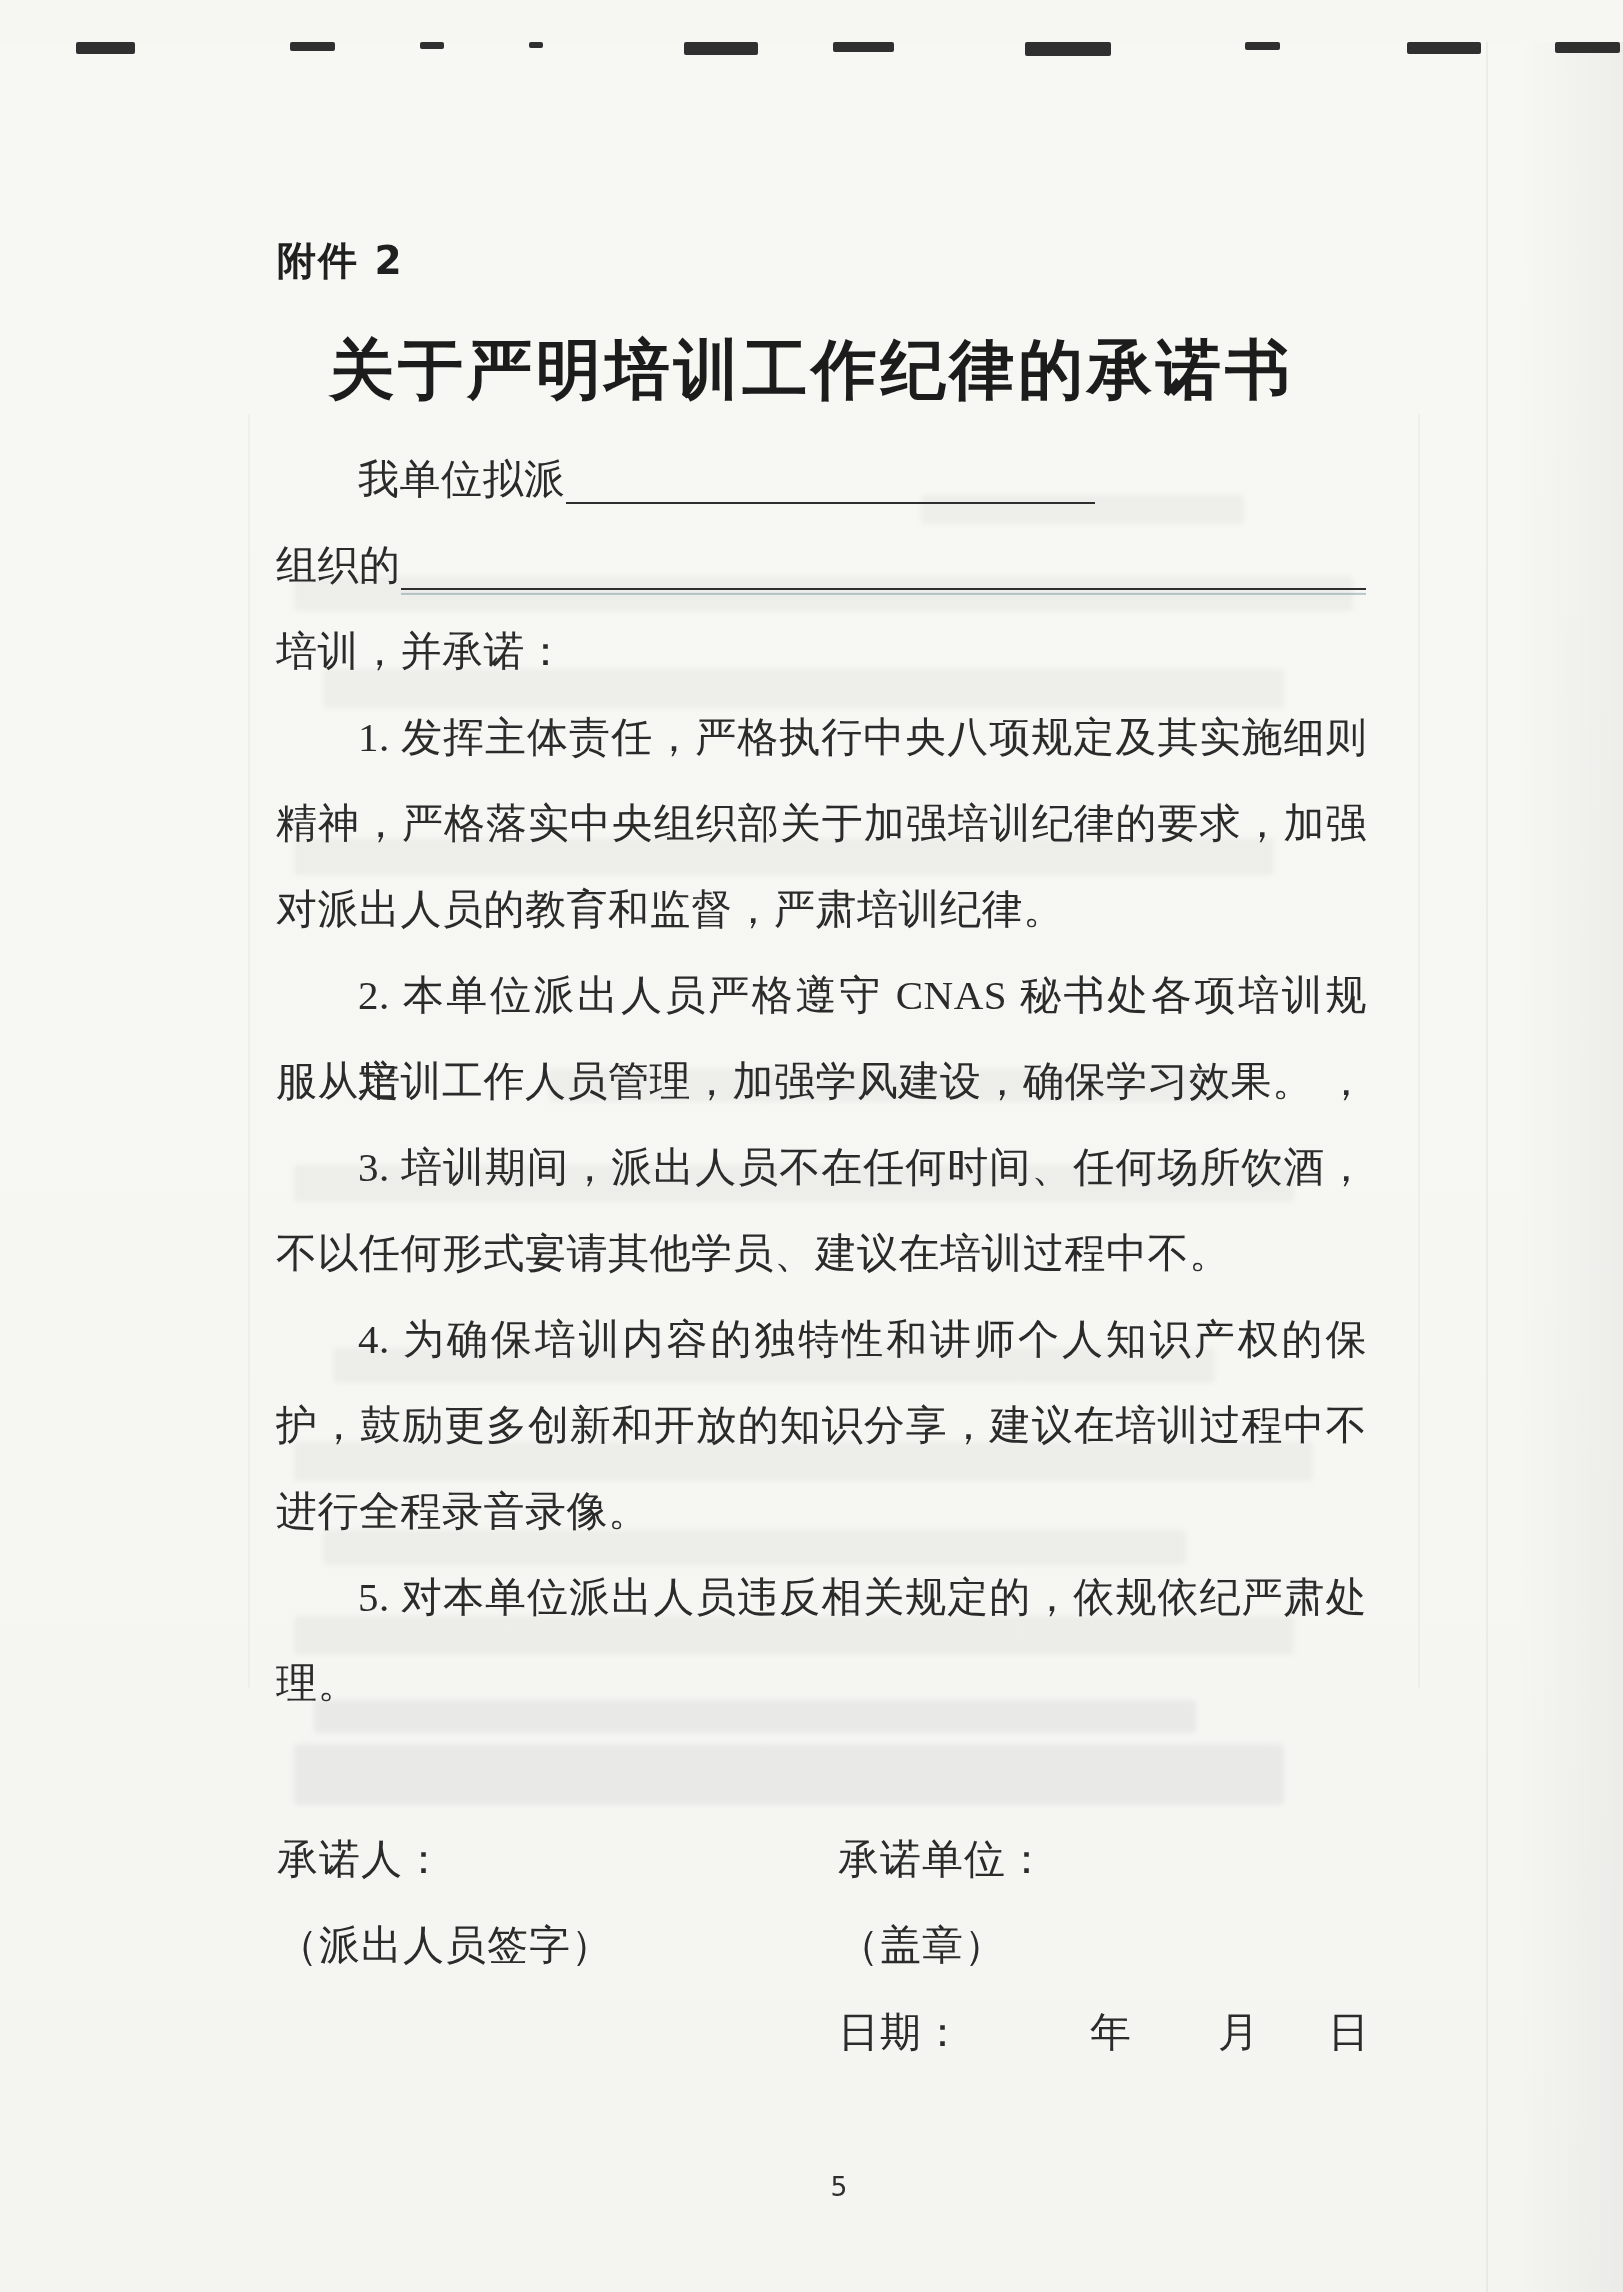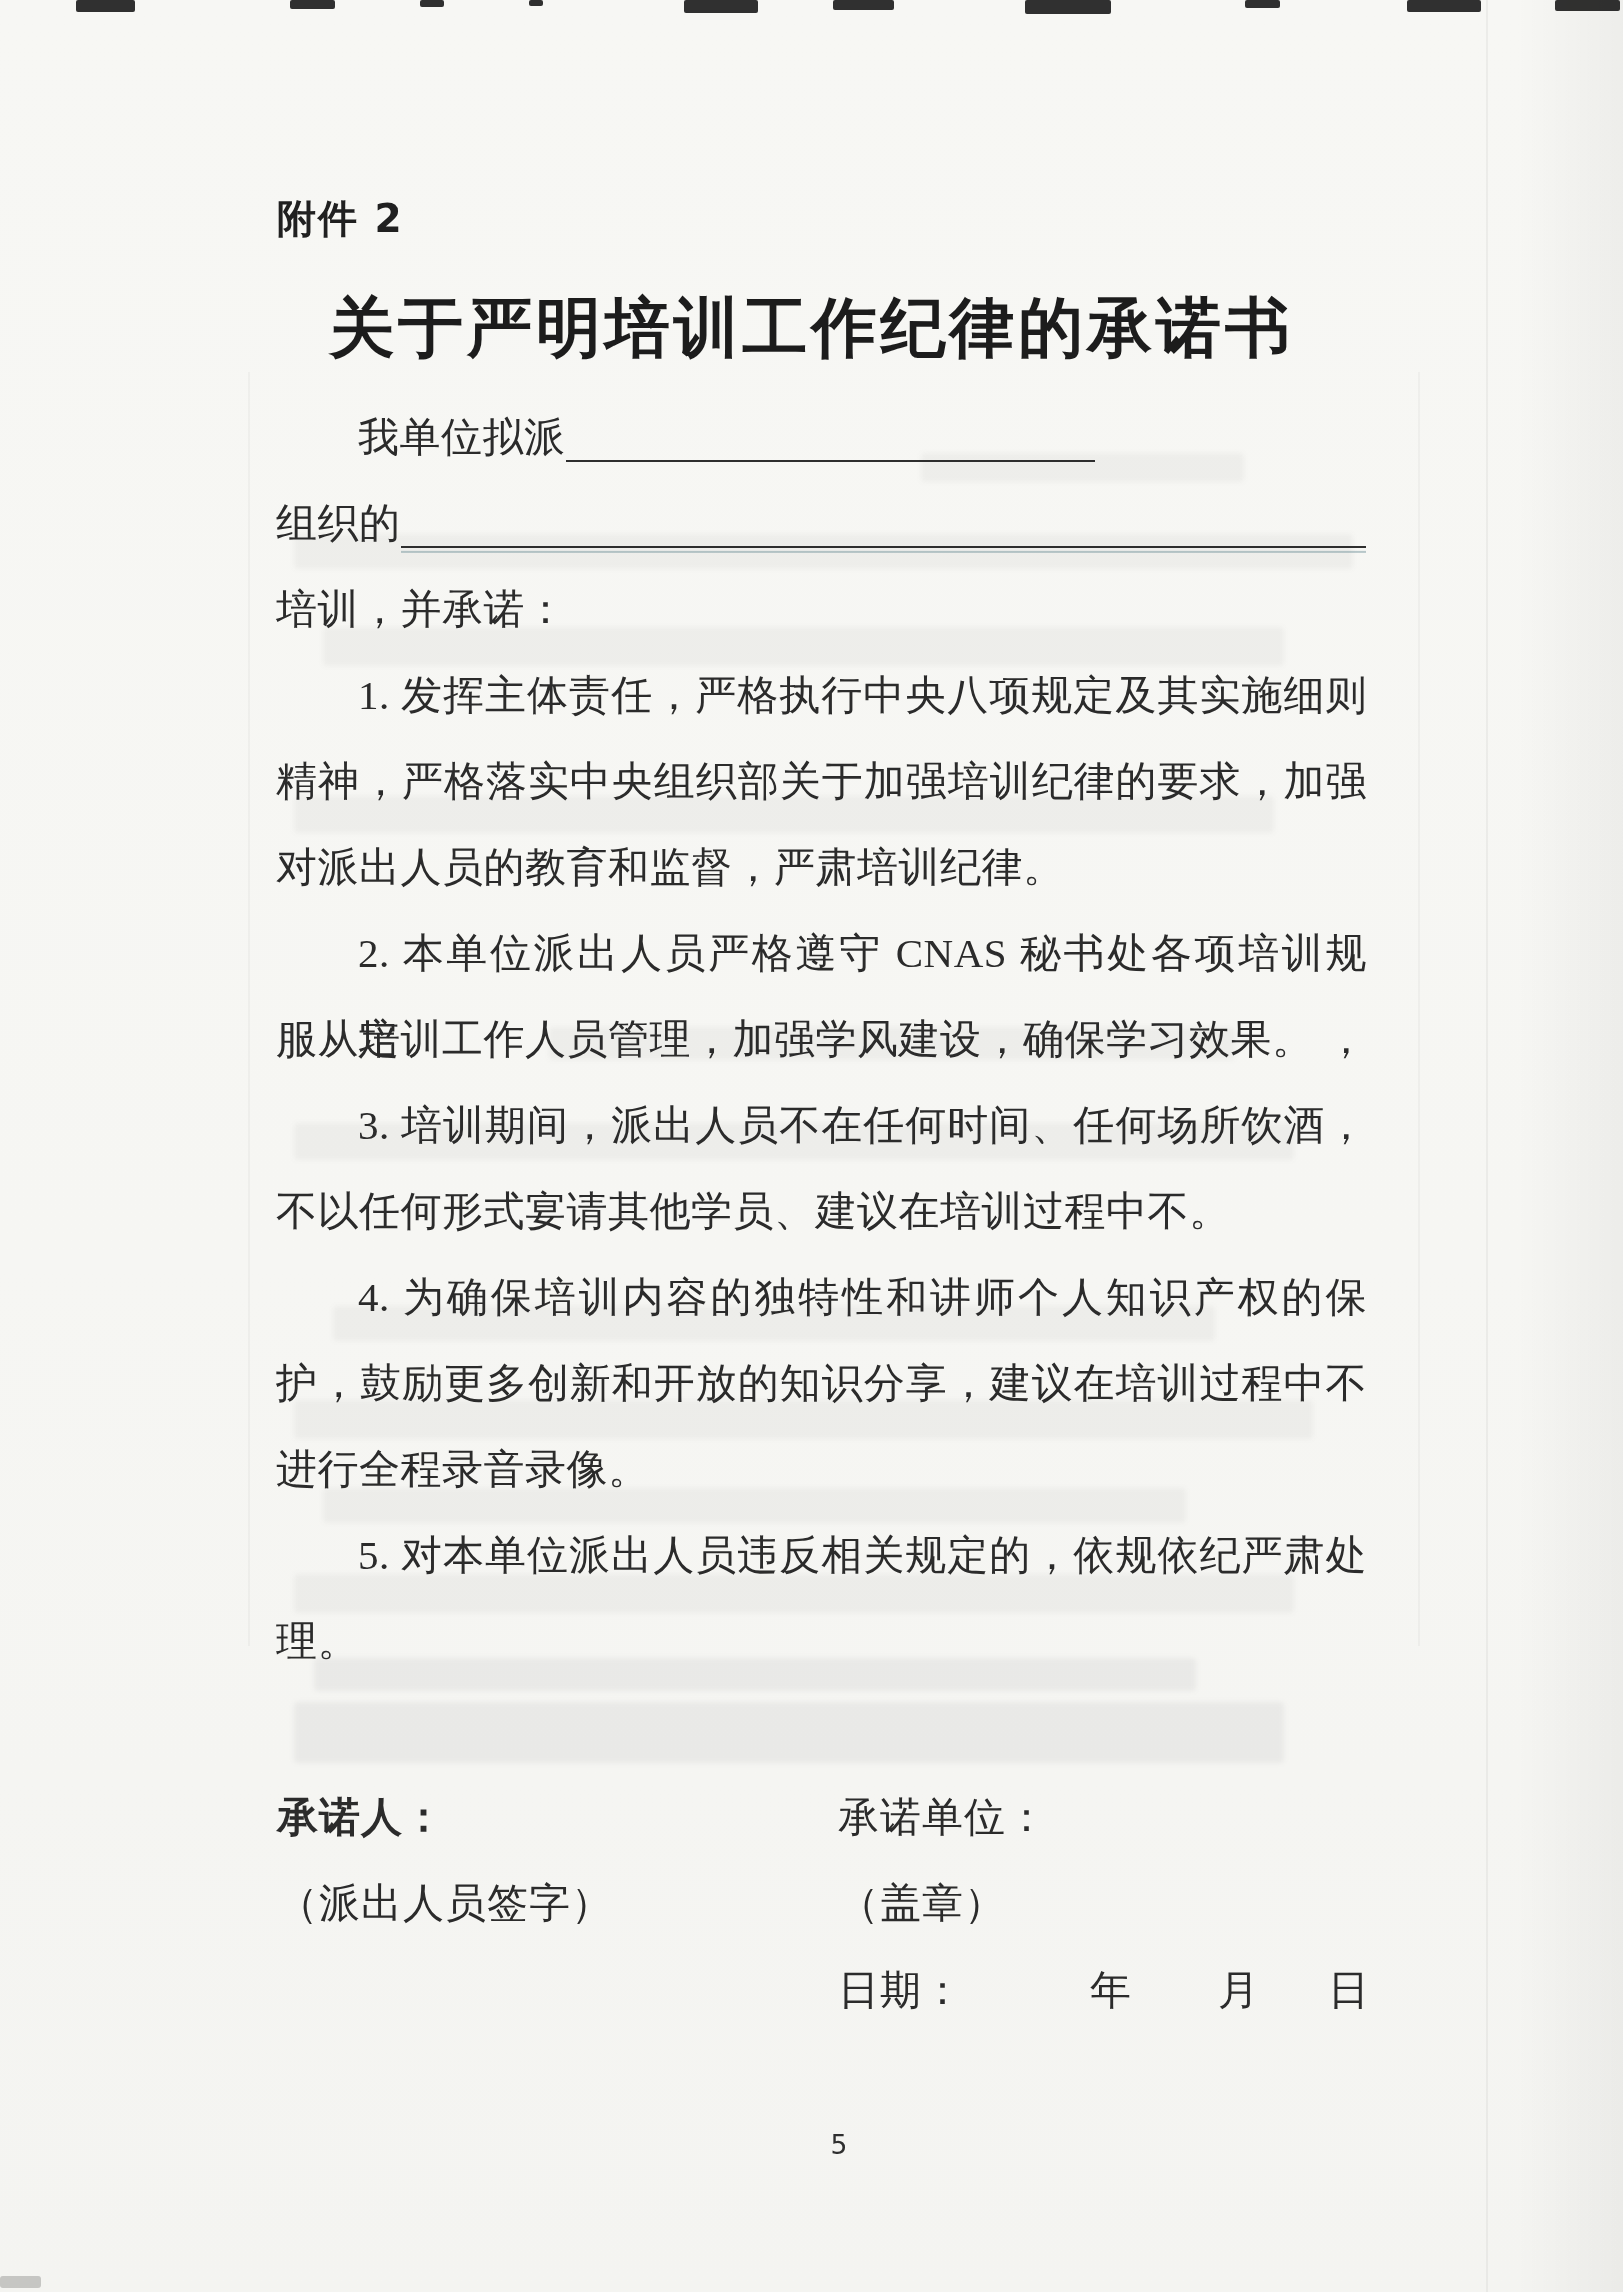--- a/index.html
+++ b/index.html
@@ -5,20 +5,21 @@
   html,body { margin:0; padding:0; }
   body {
     width:1623px; height:2293px; position:relative; overflow:hidden;
     background:#f6f6f3;
     font-family:"Liberation Serif","DejaVu Serif",serif;
     color:#2b2b2b;
   }
   .page {
     position:absolute; inset:0;
     background:linear-gradient(180deg,#f7f7f4 0%,#f6f6f3 55%,#f4f4f1 100%);
+    margin-top:42px;
   }
   
   .edge-band {
     position:absolute; top:0; right:0; width:108px; height:2293px;
     background:linear-gradient(90deg, rgba(0,0,0,0) 0%, rgba(0,0,0,0.025) 60%, rgba(0,0,0,0.04) 100%);
   }
   .vline { position:absolute; background:rgba(0,0,0,0.045); }
 
   .attachment-label {
     position:absolute; left:277px; top:192px;
@@ -131,21 +132,21 @@
     <div class="line justify indent">3. 培训期间，派出人员不在任何时间、任何场所饮酒，</div>
     <div class="line">不以任何形式宴请其他学员、建议在培训过程中不。</div>
     <div class="line justify indent">4. 为确保培训内容的独特性和讲师个人知识产权的保</div>
     <div class="line justify">护，鼓励更多创新和开放的知识分享，建议在培训过程中不</div>
     <div class="line">进行全程录音录像。</div>
     <div class="line justify indent">5. 对本单位派出人员违反相关规定的，依规依纪严肃处</div>
     <div class="line">理。</div>
   </div>
 
   <div>
-    <span class="abs-label" style="left:277px; top:1774px;font-weight:bold;">承诺人：</span>
+    <span class="abs-label" style="left:277px; top:1774px;">承诺人：</span>
     <span class="abs-label" style="left:838px; top:1774px;">承诺单位：</span>
     <span class="abs-label" style="left:277px; top:1860px;">（派出人员签字）</span>
     <span class="abs-label" style="left:838px; top:1860px;">（盖章）</span>
     <span class="abs-label" style="left:838px;  top:1947px;">日期：</span>
     <span class="abs-label" style="left:1090px; top:1947px;">年</span>
     <span class="abs-label" style="left:1218px; top:1947px;">月</span>
     <span class="abs-label" style="left:1328px; top:1947px;">日</span>
   </div>
 
   <div class="page-number">5</div>

